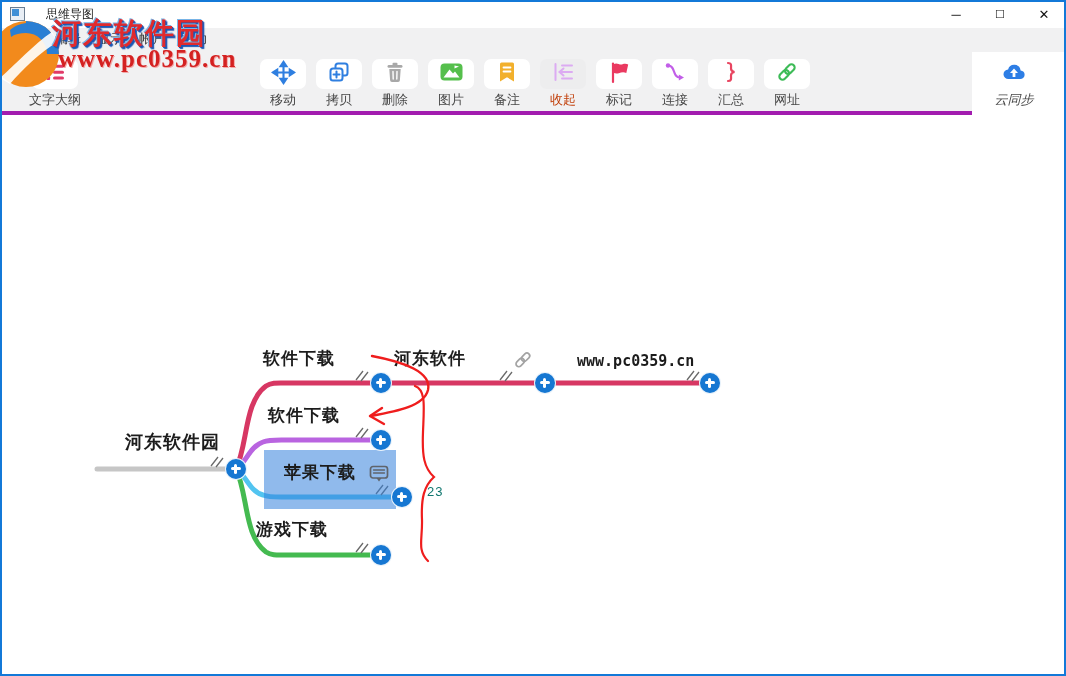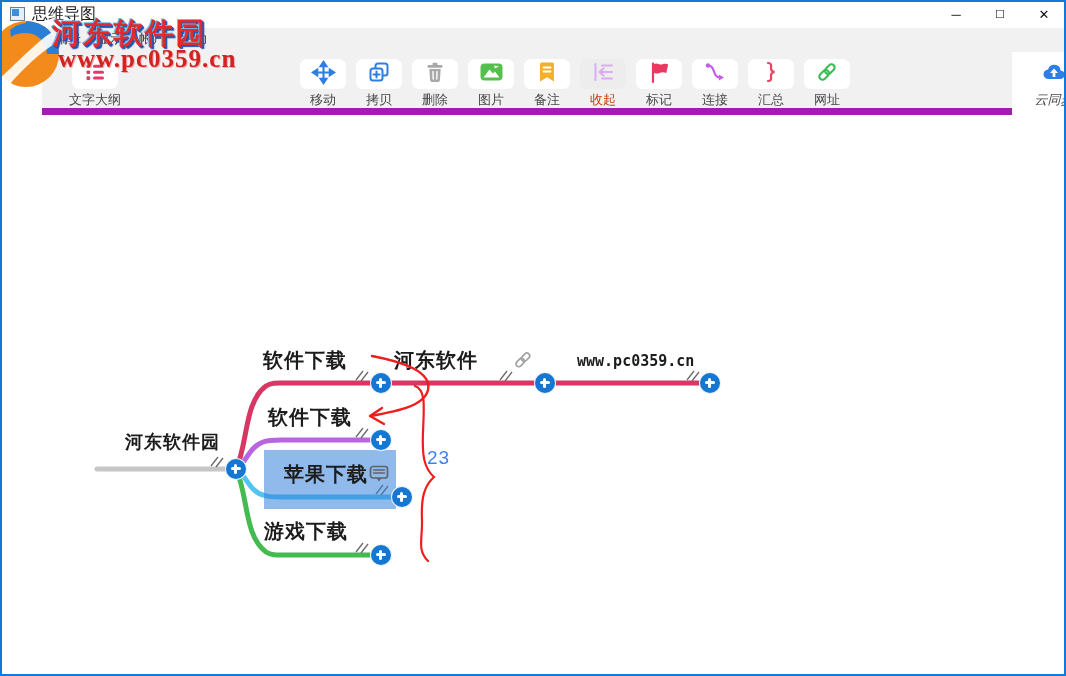--- a/index.html
+++ b/index.html
@@ -9,63 +9,63 @@
   .win-border { position:absolute; inset:0; box-shadow:inset 0 0 0 2px #1379d8;
     pointer-events:none; z-index:60; }
 
   
   .titlebar { position:absolute; left:0; top:0; width:1066px; height:28px;
     background:#fff; display:flex; align-items:center; z-index:30; }
   .app-ico { width:15px; height:14px; margin-left:10px; position:relative;
     border:1px solid #6b7d90; background:#e8eef5; }
   .app-ico::before { content:""; position:absolute; left:1px; top:1px;
     width:7px; height:7px; background:#3f8fd6; }
-  .app-title { font-size:16px; color:#222; margin-left:7px; }
+  .app-title { font-size:12px; color:#222; margin-left:21px; }
   .win-controls { margin-left:auto; display:flex; align-items:center; height:100%; }
   .win-btn { width:44px; height:100%; display:flex; align-items:center;
     justify-content:center; font-size:13px; color:#111; cursor:default; }
   .win-btn.max { font-size:11px; }
 
   
   .menubar { position:absolute; left:2px; top:28px; width:1062px; height:24px;
     background:#f1f1f2; display:flex; gap:10px;
     padding-left:8px; z-index:25; }
   .menu-item { font-size:13px; color:#3c3c3c; padding:2px 3px; }
 
   
   .toolbar { position:absolute; left:2px; top:52px; width:970px; height:63px;
-    background:#f1f1f2; border-bottom:7px solid #a21caf; z-index:25;margin-left:40px; }
+    background:#f1f1f2; border-bottom:4px solid #a21caf; z-index:25; }
   .tb-group { position:absolute; top:7px; display:flex; }
   .tb-btn { width:56px; display:flex; flex-direction:column; align-items:center; }
   .tb-ico { width:46px; height:30px; background:#fff; border-radius:7px;
     display:flex; align-items:center; justify-content:center; }
   .tb-lbl { margin-top:4px; font-size:13px; color:#474747; line-height:13px; }
   .tb-btn.disabled .tb-ico { background:#ededee; }
   .tb-btn.disabled .tb-lbl { color:#c2410c; }
 
   
   .canvas { position:absolute; left:2px; top:116px; width:1062px; height:558px;
     background:#fff; z-index:1; }
   .map-svg { position:absolute; left:0; top:0; z-index:2; pointer-events:none; }
-  .node-label { position:absolute; z-index:6; font-size:20px; font-weight:bold;
+  .node-label { position:absolute; z-index:6; font-size:17px; font-weight:bold;
     color:#1c1c1c; white-space:nowrap; letter-spacing:1px; }
   .node-label.root { font-size:18px; }
   .node-label.mono { font-family:"DejaVu Sans Mono","Liberation Mono",monospace;
     font-size:15px; letter-spacing:0; }
   .selection-rect { position:absolute; left:264px; top:450px; width:132px;
     height:59px; background:rgba(52,130,220,0.55); z-index:4; }
   .add-btn { position:absolute; width:22px; height:22px; border-radius:50%;
     background:#1677d2; border:1.5px solid rgba(255,255,255,0.9); z-index:8; }
   .add-btn::before, .add-btn::after { content:""; position:absolute;
     background:#fff; border-radius:2px; }
   .add-btn::before { left:4.5px; top:8.2px; width:10px; height:2.6px; }
   .add-btn::after { left:8.2px; top:4.5px; width:2.6px; height:10px; }
   .float-ico { position:absolute; z-index:7; }
-  .ink-text { position:absolute; left:427px; top:447px; z-index:12;
-    font-size:19px; color:#3b82f6; z-index:12; letter-spacing:1px; }
+  .ink-text { position:absolute; left:427px; top:484px; z-index:12;
+    font-size:13px; color:#0f766e; z-index:12; letter-spacing:1px; }
   .ink-svg { position:absolute; left:0; top:0; z-index:11; pointer-events:none; }
 
   
   .watermark { position:absolute; left:0; top:12px; width:230px; height:70px;
     z-index:40; pointer-events:none; }
   .wm-name { position:absolute; left:52px; top:2px; font-size:29px; font-weight:bold;
     color:#e12a2d; letter-spacing:2px;
     text-shadow:-1px -1px 0 #78b4e6, 1px 1px 0 #1c57b4, 2px 2px 1px #1c57b4; }
   .wm-url { position:absolute; left:58px; top:33px; font-size:25px; font-weight:bold;
     font-family:"Liberation Serif", serif; color:#d42121; letter-spacing:1px;
@@ -291,21 +291,21 @@
   </svg>
 
   <div class="selection-rect"></div>
 
   <div class="node-label root" style="left:125px; top:430px;">河东软件园</div>
   <div class="node-label" style="left:263px; top:347px;">软件下载</div>
   <div class="node-label" style="left:394px; top:347px;">河东软件</div>
   <div class="node-label mono" style="left:577px; top:352px;">www.pc0359.cn</div>
   <div class="node-label" style="left:268px; top:404px;">软件下载</div>
   <div class="node-label" style="left:284px; top:461px;">苹果下载</div>
-  <div class="node-label" style="left:264px; top:518px;">游戏下载</div>
+  <div class="node-label" style="left:256px; top:518px;">游戏下载</div>
 
   <span class="float-ico" style="left:513px; top:350px;">
     <svg width="20" height="20" viewBox="0 0 20 20">
       <g transform="rotate(-45 10 10)" fill="none" stroke="#a3a3a3" stroke-width="1.7">
         <rect x="1.5" y="7" width="9.4" height="5.6" rx="2.8"></rect>
         <rect x="9.1" y="7" width="9.4" height="5.6" rx="2.8"></rect>
       </g>
       </svg>
   </span>
   <span class="float-ico" style="left:369px; top:465px;">

